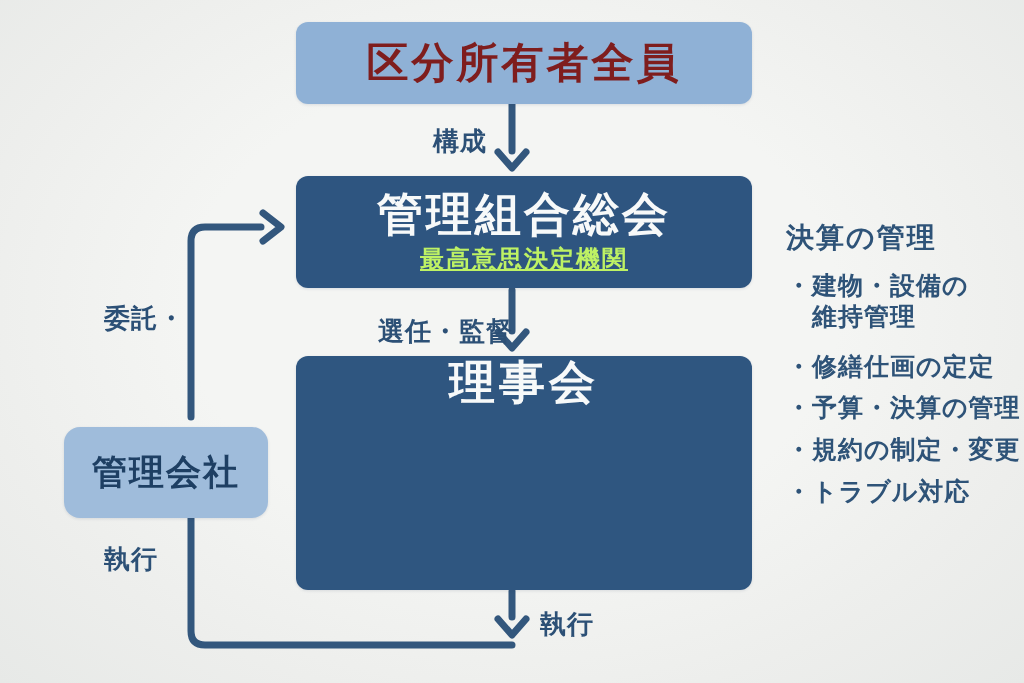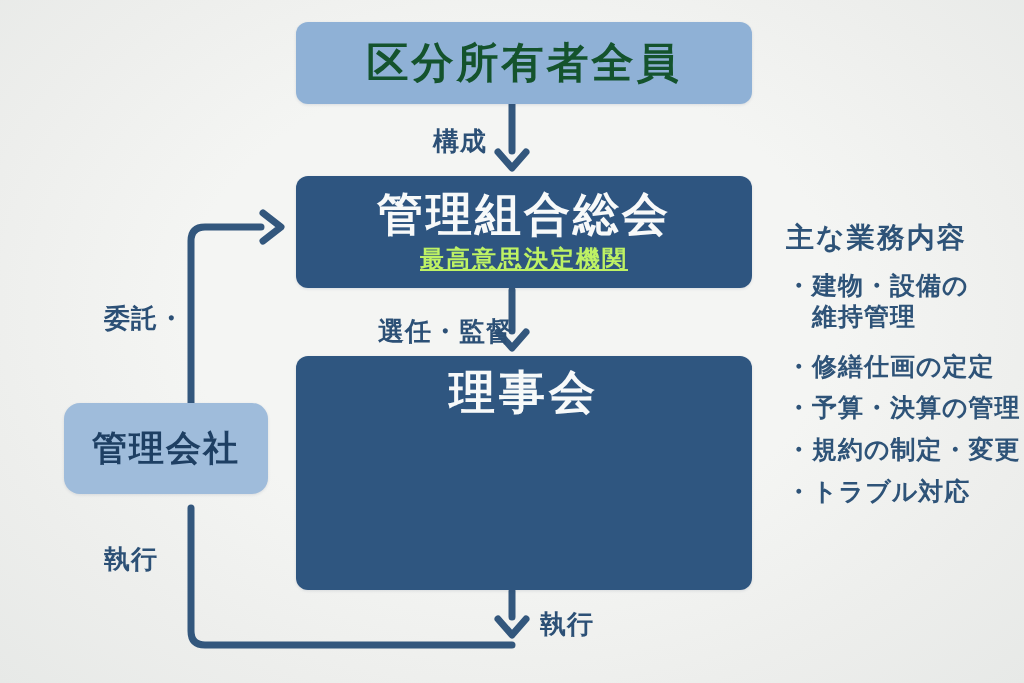--- a/index.html
+++ b/index.html
@@ -9,38 +9,38 @@
     background:radial-gradient(ellipse at 50% 45%, #f4f5f3 45%, #edeeec 75%, #e7e9e7 100%);
     font-family:"Liberation Sans","DejaVu Sans",sans-serif;
     font-weight:700;
     overflow:hidden;
   }
   .connectors{position:absolute;left:0;top:0;}
   .connectors path{stroke:#33577d;stroke-width:7;fill:none;stroke-linecap:round;stroke-linejoin:round;}
   .box{position:absolute;box-shadow:0 1px 3px rgba(40,60,90,.12);}
   .top-box{
     left:296px;top:22px;width:456px;height:82px;border-radius:12px;
-    background:#8fb1d6;color:#14532d;
+    background:#8fb1d6;color:#7f1d1d;
     display:flex;align-items:center;justify-content:center;
     font-size:42px;letter-spacing:3px;
   }
   .assembly{
     left:296px;top:176px;width:456px;height:112px;border-radius:12px;
     background:#2e5580;color:#f7f9f9;text-align:center;
   }
   .assembly-title{margin-top:12px;font-size:46px;letter-spacing:3px;line-height:1.15;}
   .assembly-subtitle{margin-top:2px;font-size:24px;letter-spacing:2px;color:#bef264;text-decoration:underline;}
   .board{
     left:296px;top:356px;width:456px;height:234px;border-radius:12px;
     background:#2f5680;color:#f7f9f9;
   }
-  .board-title{text-align:center;margin-top:10px;font-size:46px;letter-spacing:4px;line-height:1.15;}
+  .board-title{text-align:center;font-size:46px;letter-spacing:4px;line-height:1.15;}
   .board-members{position:absolute;left:130px;top:66px;font-size:27px;line-height:37px;letter-spacing:1px;}
   .company{
-    left:64px;top:403px;width:204px;height:91px;border-radius:16px;
+    left:64px;top:427px;width:204px;height:91px;border-radius:16px;
     background:#9fbcdb;color:#1e3f63;
     display:flex;align-items:center;justify-content:center;
     font-size:35px;letter-spacing:2px;
   }
   .edge-label{position:absolute;color:#2c5076;font-size:26px;letter-spacing:1px;white-space:nowrap;}
   .lbl-compose{left:433px;top:124px;}
   .lbl-appoint{left:378px;top:314px;}
   .lbl-entrust{left:104px;top:301px;}
   .lbl-exec-left{left:104px;top:542px;}
   .lbl-exec-bottom{left:540px;top:607px;}
@@ -81,21 +81,21 @@
 
   <div class="box company">
     <span>管理会社</span>
   </div>
 
   <div class="edge-label lbl-entrust">委託・</div>
   <div class="edge-label lbl-exec-left">執行</div>
   <div class="edge-label lbl-exec-bottom">執行</div>
 
   <div>
-    <div class="duties-title">主な業務内容</div>
+    <div class="duties-title">決算の管理</div>
 
     <div class="duty" style="top:270px">
       <span class="dot">・</span>
       <span class="txt">建物・設備の
 維持管理</span>
     </div>
     <div class="duty" style="top:351px">
       <span class="dot">・</span>
       <span class="txt">修繕仕画の定定</span>
     </div>

